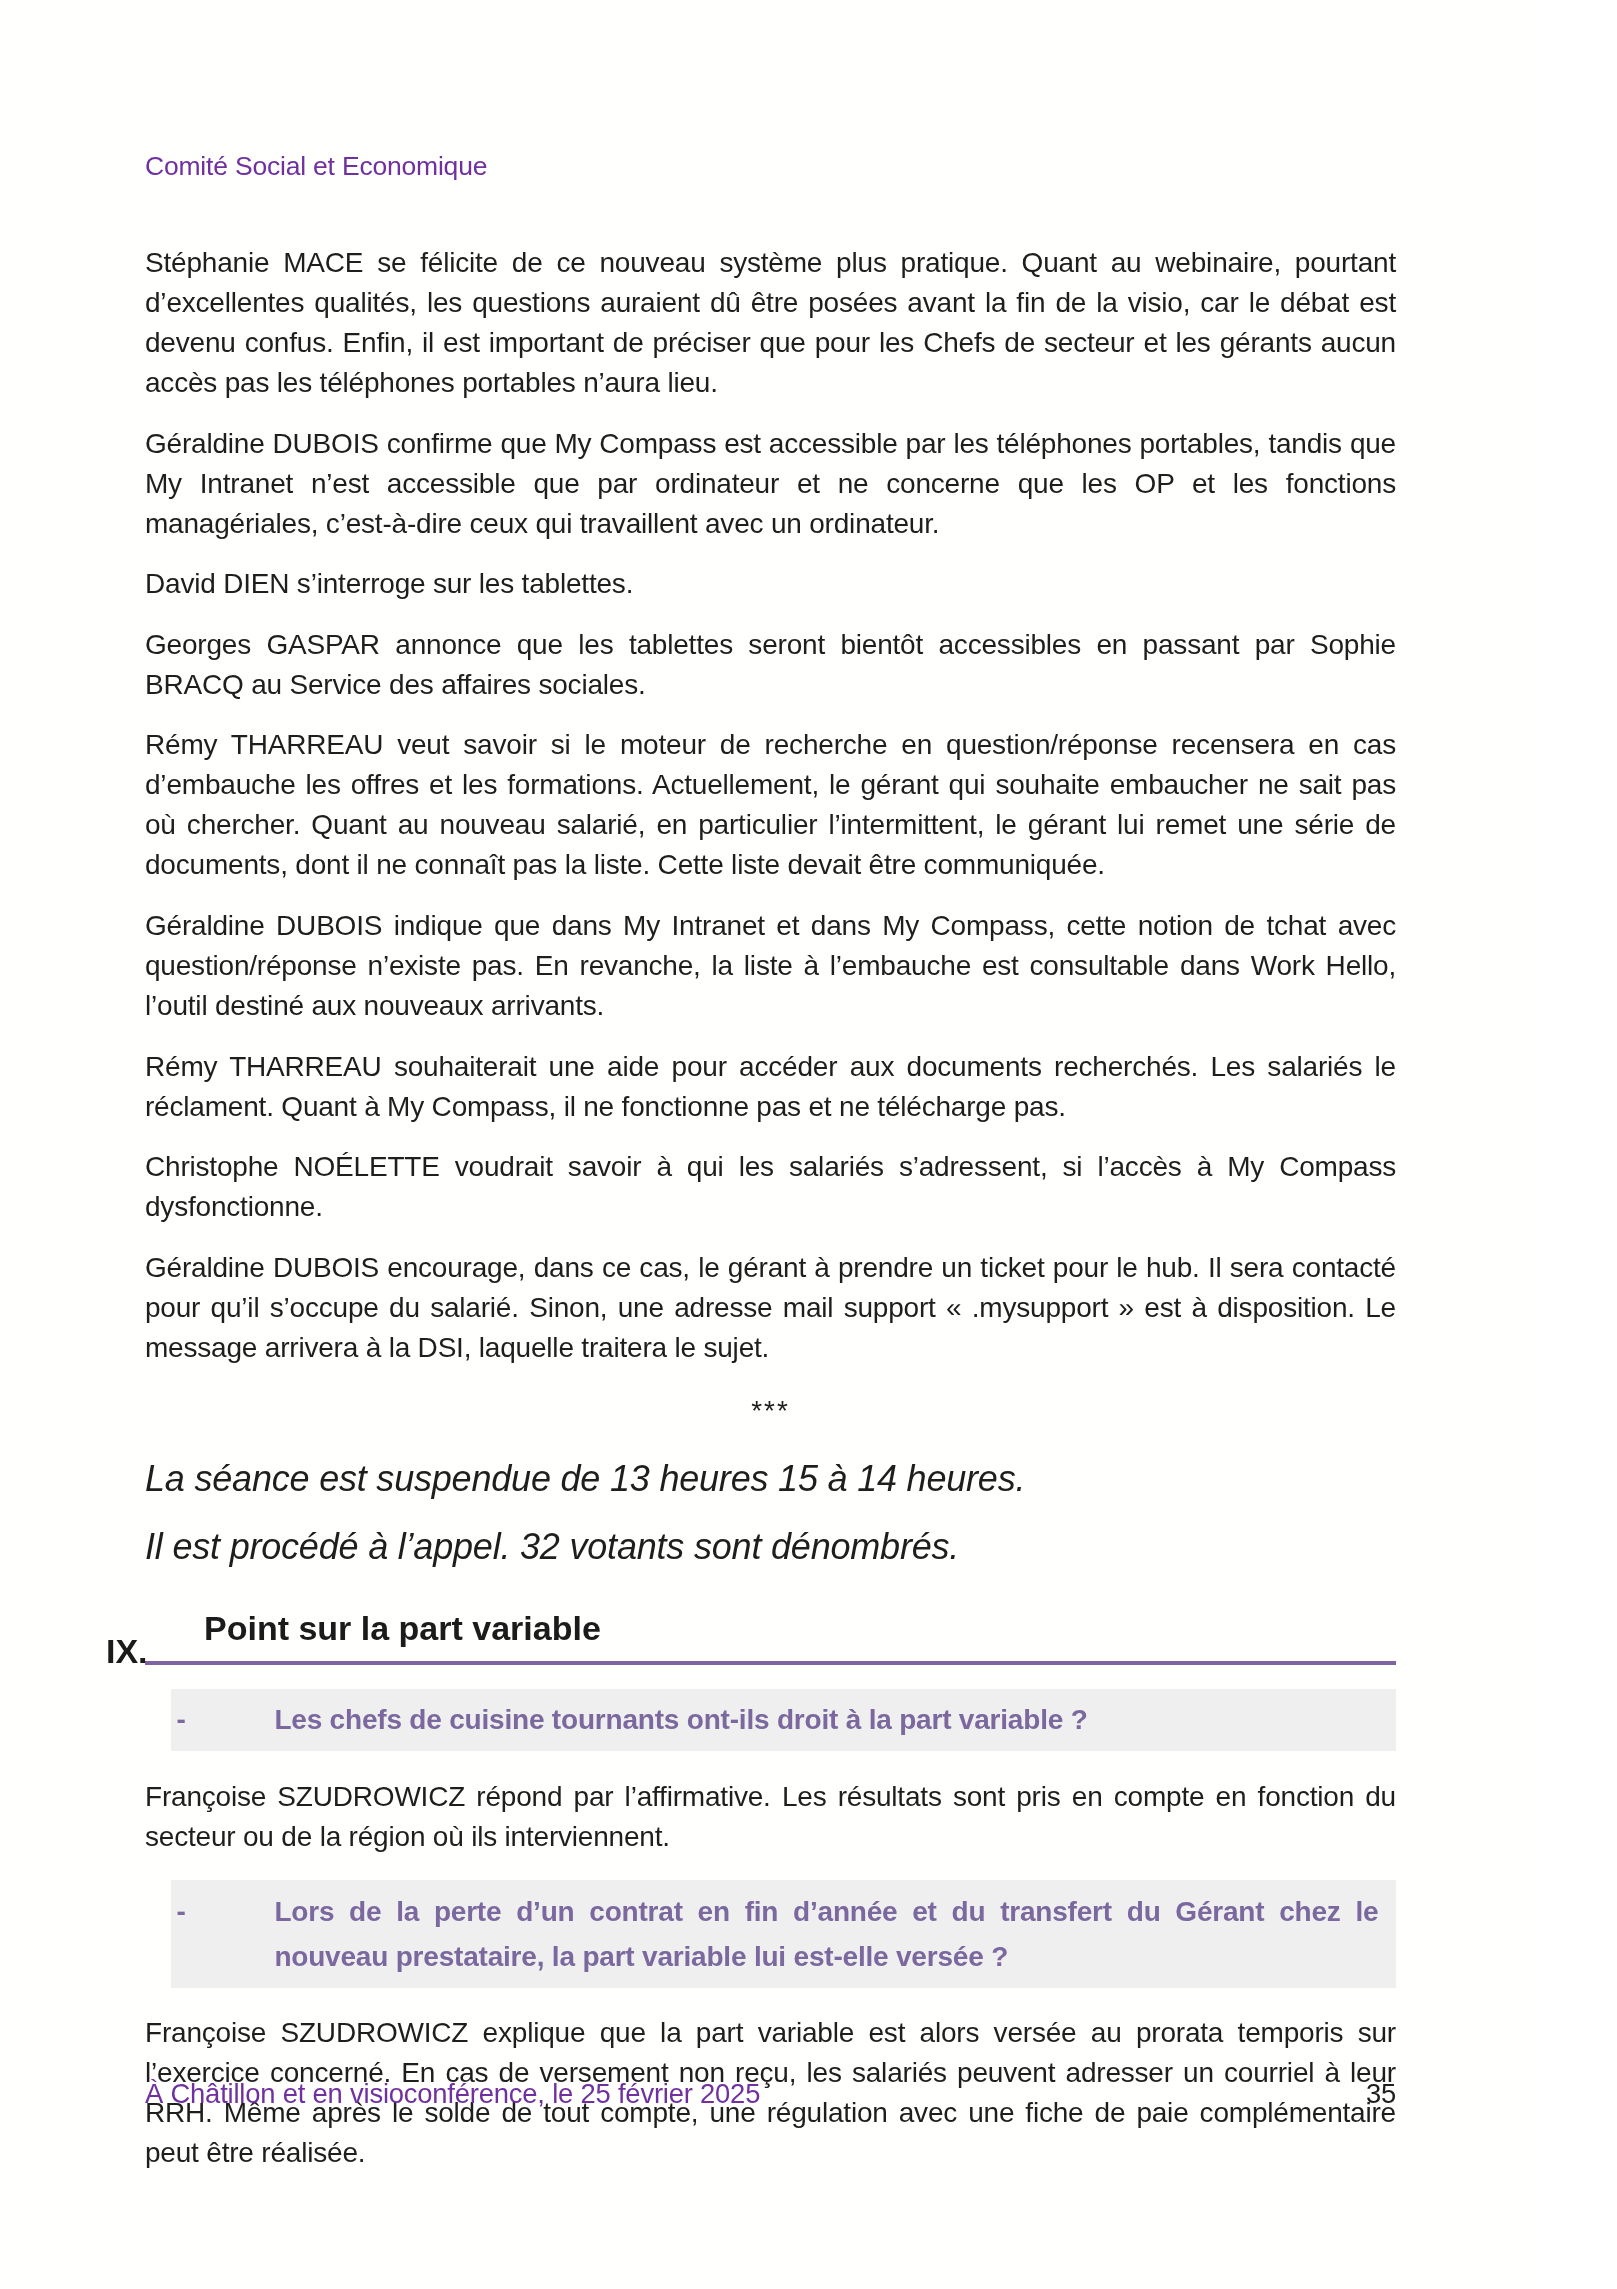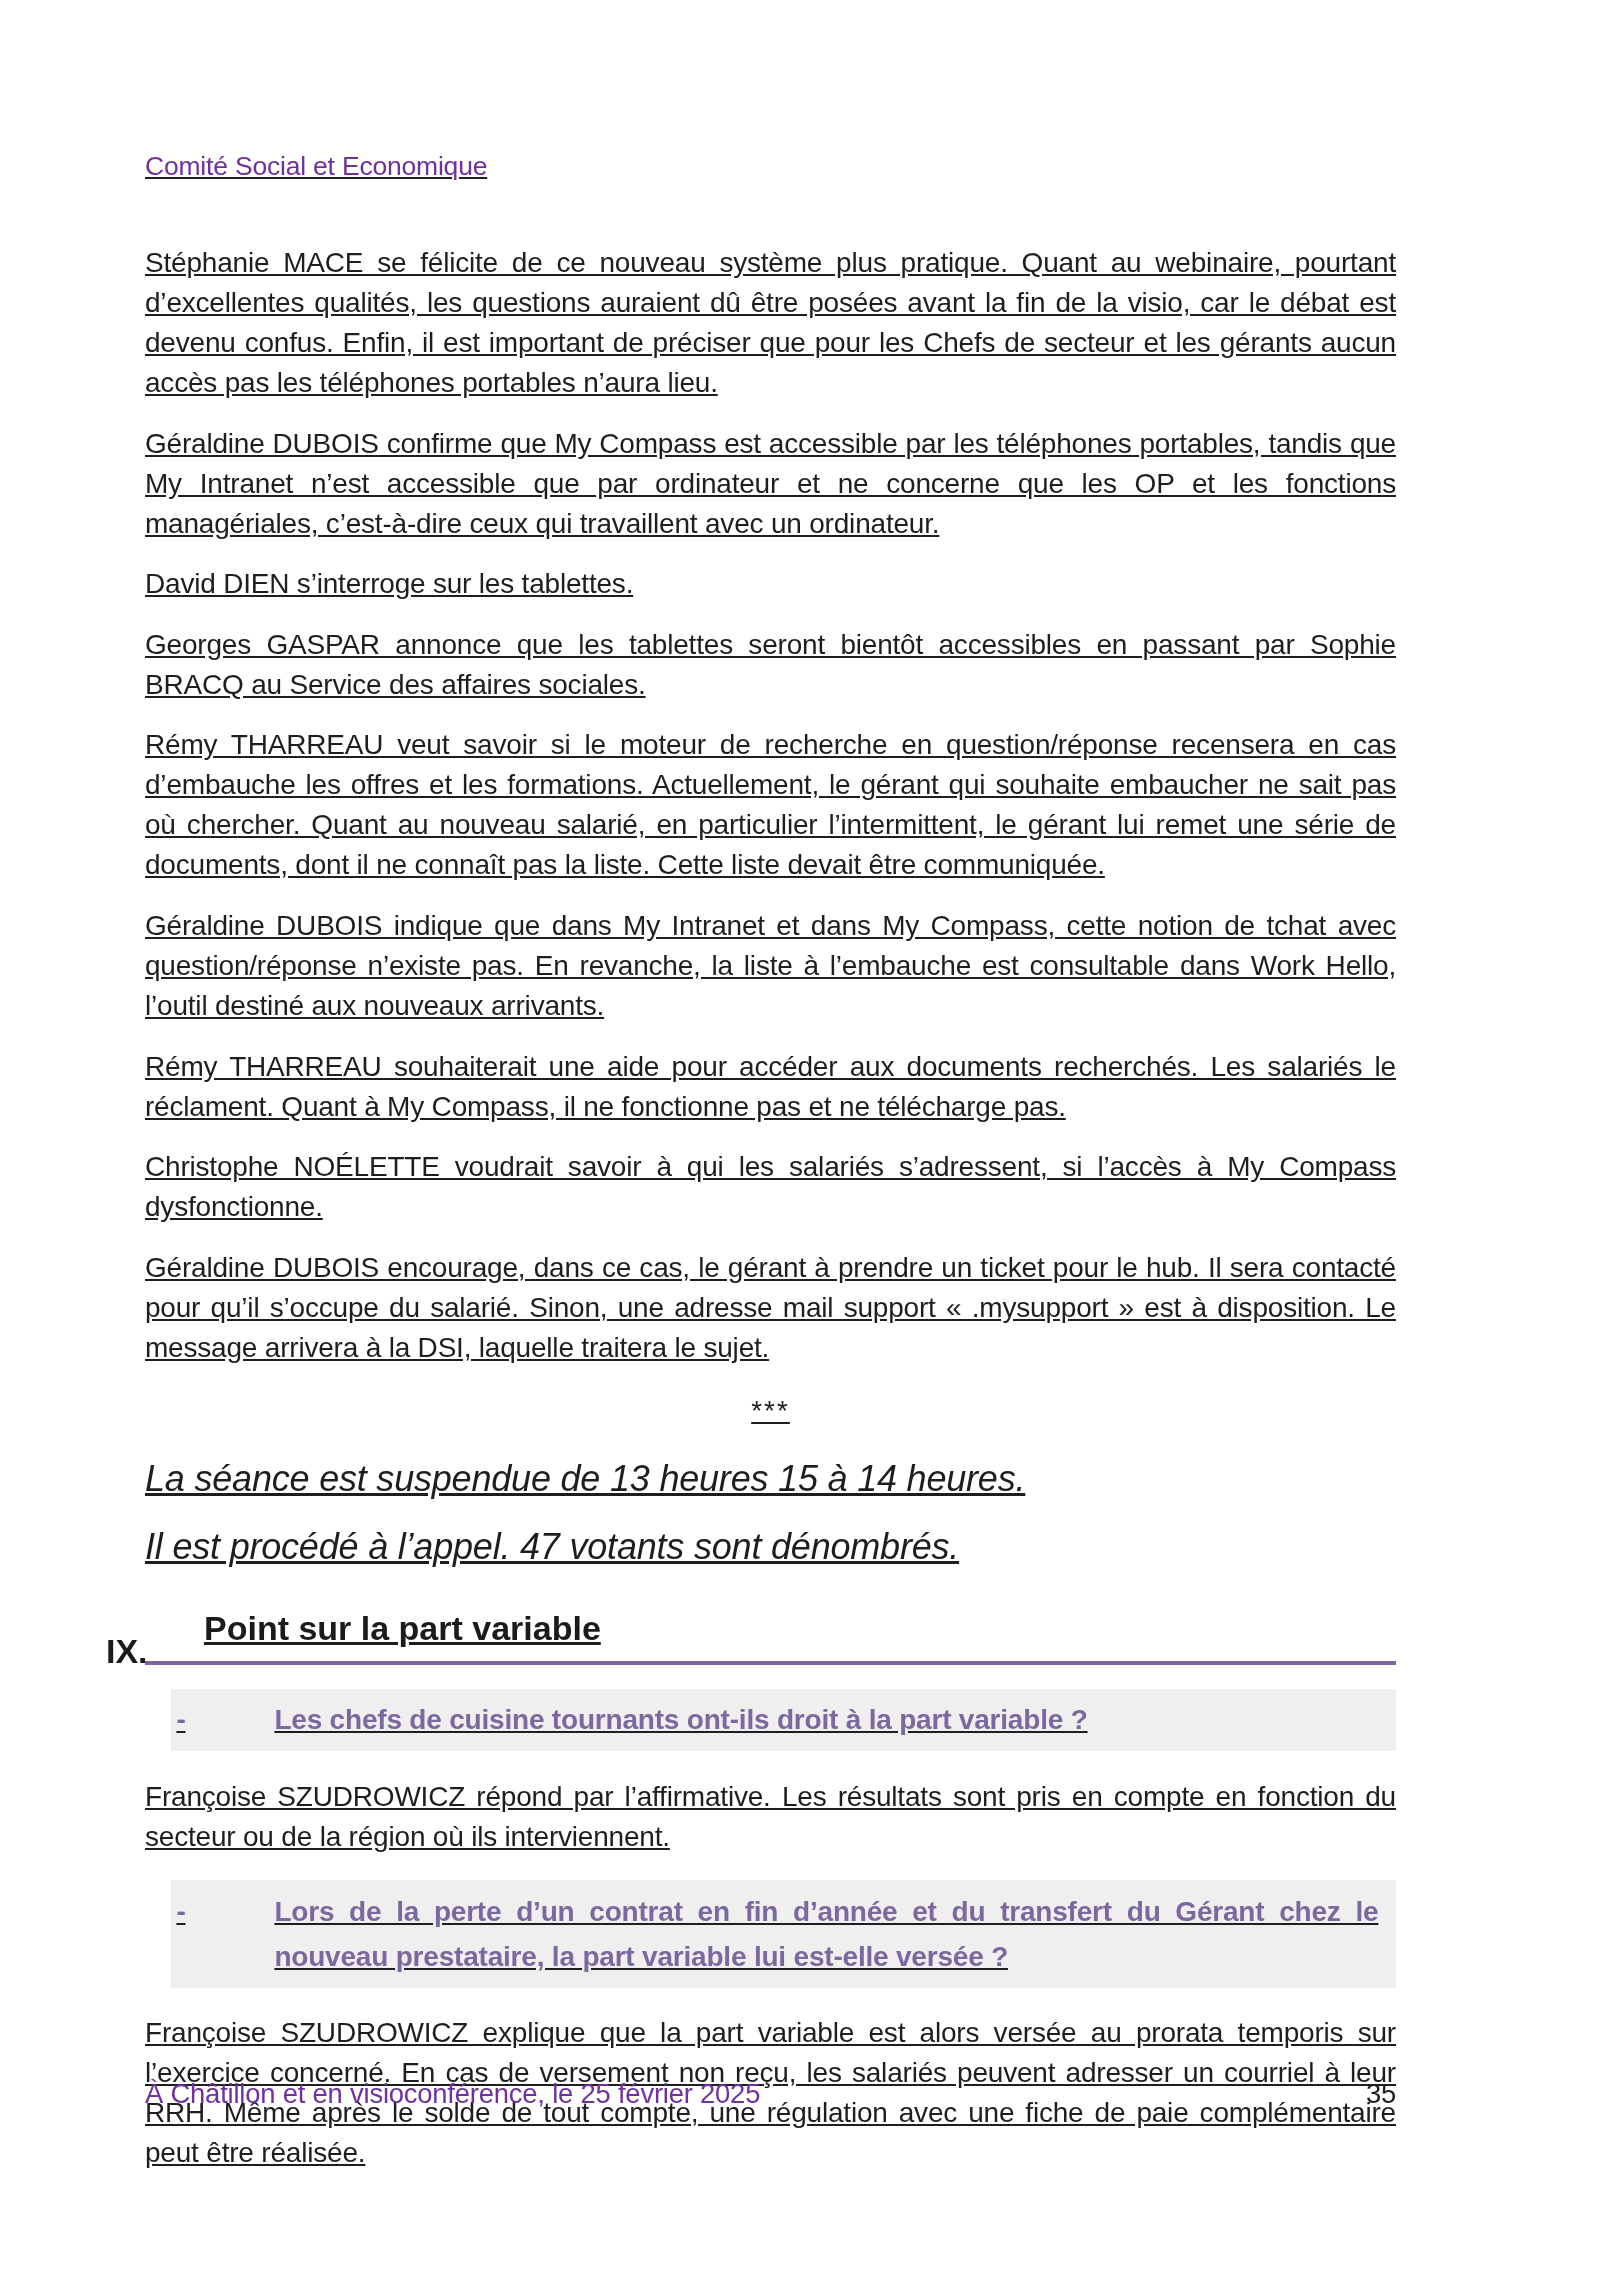--- a/index.html
+++ b/index.html
@@ -15,21 +15,20 @@
   .page {
     position: relative;
     width: 1535px;
     height: 2290px;
     background: var(--page-bg);
     font-family: "Liberation Sans", "DejaVu Sans", sans-serif;
     color: var(--body-text);
     padding: 149px 139px 0 145px;
     overflow: hidden;
     letter-spacing: -0.2px;
-    text-decoration: underline;
   }
   .doc-header {
     display: flex;
     justify-content: space-between;
     font-size: 26.5px;
     line-height: 35px;
     color: var(--header-purple);
     margin-bottom: 59px;
   }
   .para {
@@ -120,21 +119,21 @@
     <p class="para">Georges GASPAR annonce que les tablettes seront bientôt accessibles en passant par Sophie BRACQ au Service des affaires sociales.</p>
     <p class="para">Rémy THARREAU veut savoir si le moteur de recherche en question/réponse recensera en cas d’embauche les offres et les formations. Actuellement, le gérant qui souhaite embaucher ne sait pas où chercher. Quant au nouveau salarié, en particulier l’intermittent, le gérant lui remet une série de documents, dont il ne connaît pas la liste. Cette liste devait être communiquée.</p>
     <p class="para">Géraldine DUBOIS indique que dans My Intranet et dans My Compass, cette notion de tchat avec question/réponse n’existe pas. En revanche, la liste à l’embauche est consultable dans Work Hello, l’outil destiné aux nouveaux arrivants.</p>
     <p class="para">Rémy THARREAU souhaiterait une aide pour accéder aux documents recherchés. Les salariés le réclament. Quant à My Compass, il ne fonctionne pas et ne télécharge pas.</p>
     <p class="para">Christophe NOÉLETTE voudrait savoir à qui les salariés s’adressent, si l’accès à My Compass dysfonctionne.</p>
     <p class="para">Géraldine DUBOIS encourage, dans ce cas, le gérant à prendre un ticket pour le hub. Il sera contacté pour qu’il s’occupe du salarié. Sinon, une adresse mail support « .mysupport » est à disposition. Le message arrivera à la DSI, laquelle traitera le sujet.</p>
 
     <div class="separator">***</div>
 
     <p class="note">La séance est suspendue de 13 heures 15 à 14 heures.</p>
-    <p class="note">Il est procédé à l’appel. 47 votants sont dénombrés.</p>
+    <p class="note">Il est procédé à l’appel. 32 votants sont dénombrés.</p>
 
     <h1 class="section-heading">
       <span class="section-number">IX.</span>
       <span class="section-title">Point sur la part variable</span>
     </h1>
 
     <div class="question-bar">
       <span class="question-dash">-</span>
       <span class="question-text">Les chefs de cuisine tournants ont-ils droit à la part variable ?</span>
     </div>

